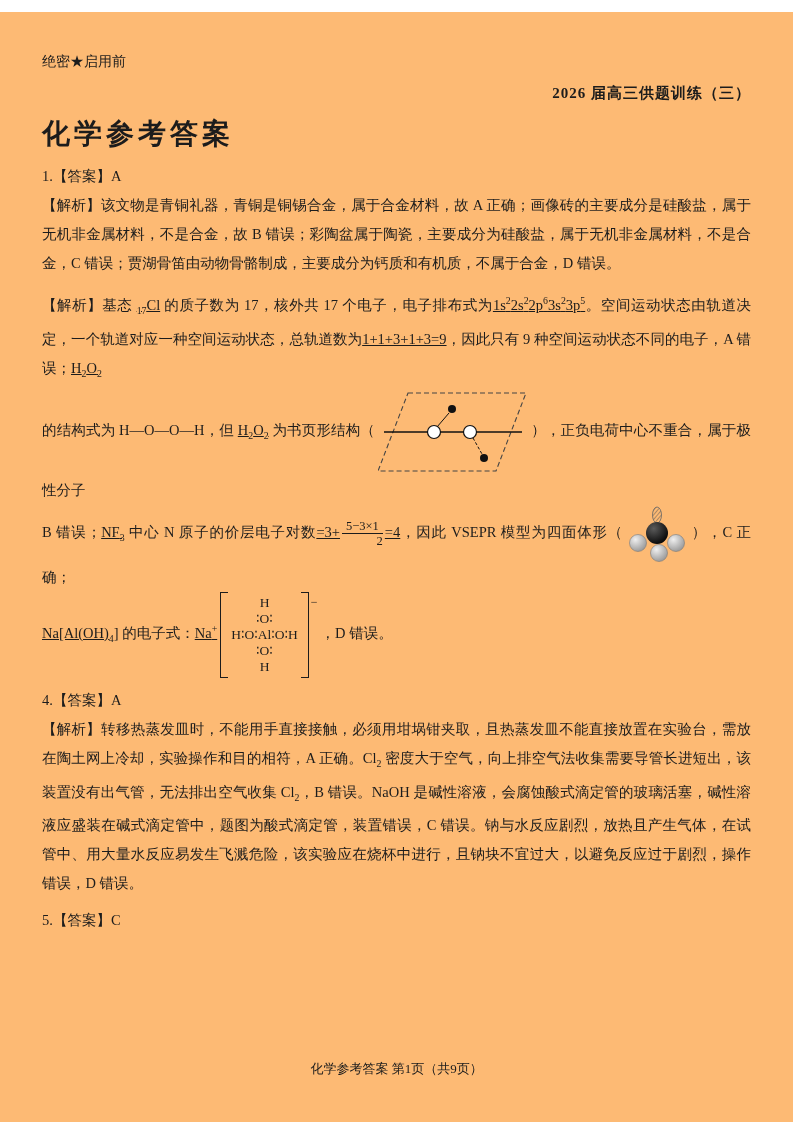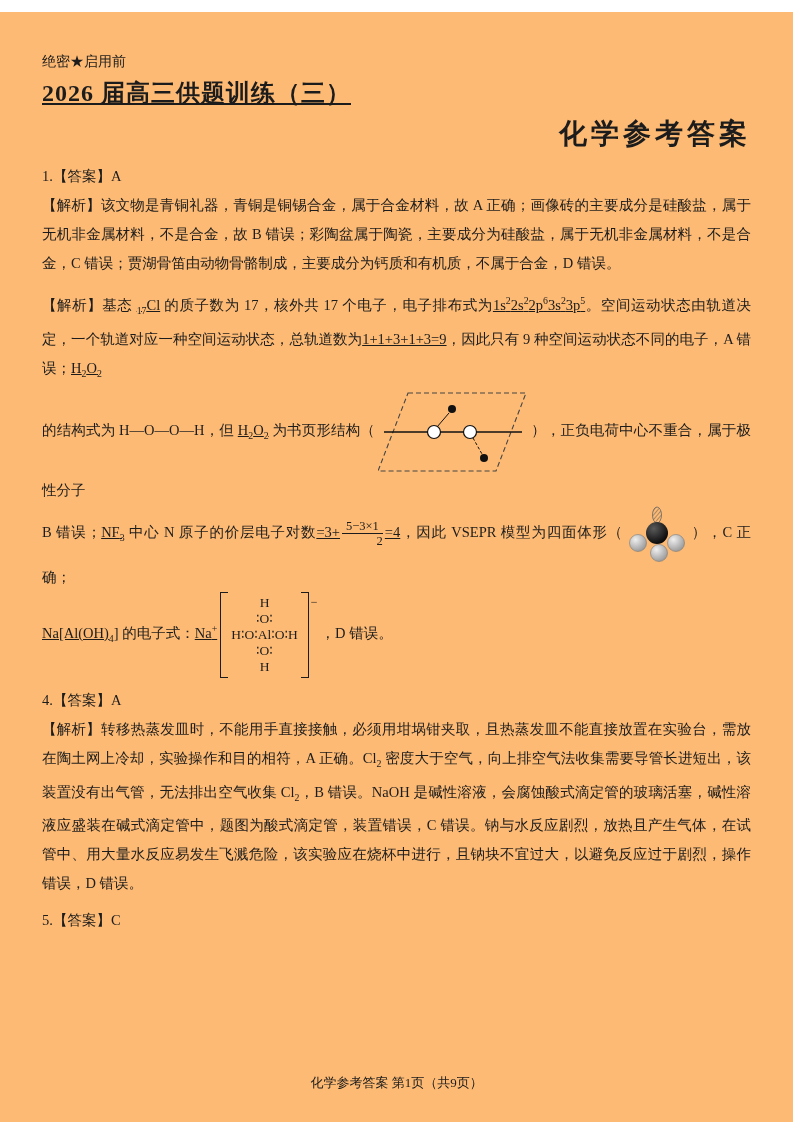--- a/index.html
+++ b/index.html
@@ -8,22 +8,22 @@
     position:relative;
     width:793px; height:1122px;
     margin:12px auto;
     background:#fdba74;
     padding:40px 42px 0 42px;
     font-family:"Liberation Serif","DejaVu Serif",serif;
     color:#1c1c1c;
     overflow:hidden;
   }
   .classification { font-size:14px; line-height:20px; }
-  .title { text-align:left; font-size:24px; font-weight:700; line-height:30px; margin-top:6px; letter-spacing:1px;text-decoration:underline; }
-  .subtitle { text-align:right; font-size:28px; font-weight:700; line-height:40px; margin-top:6px; letter-spacing:4px; }
+  .title { text-align:right; font-size:15px; font-weight:700; line-height:30px; margin-top:6px; letter-spacing:1px; }
+  .subtitle { text-align:left; font-size:28px; font-weight:700; line-height:40px; margin-top:6px; letter-spacing:4px; }
 
   .qa { margin-top:8px; }
   .answer-line { font-size:14.5px; line-height:29px; margin-top:4px; }
   .analysis { font-size:14.5px; line-height:29px; text-align:justify; }
   .analysis i { font-style:normal; font-family:"Liberation Serif",serif;text-decoration:underline; }
   sub, sup { font-size:0.68em; }
 
   .fig-line svg { vertical-align:middle; margin:0 3px; }
 
   
@@ -33,21 +33,21 @@
 
   
   .eformula { display:inline-flex; align-items:center; vertical-align:middle; margin:0 3px; }
   .ef-box { position:relative; display:inline-block; padding:3px 11px; }
   .ef-box::before, .ef-box::after { content:""; position:absolute; top:0; bottom:0; width:7px; border:1.6px solid #1c1c1c; }
   .ef-box::before { left:0; border-right:none; }
   .ef-box::after { right:0; border-left:none; }
   .ef-col { display:flex; flex-direction:column; align-items:center; font-size:13.5px; line-height:16px; font-family:"Liberation Serif",serif; }
   .ef-charge { align-self:flex-start; font-size:12px; margin-left:2px; transform:translateY(-4px); }
 
-  .footer { position:absolute; left:0; right:0; bottom:42px; text-align:center; font-size:13px; color:#1c1c1c; }
+  .footer { position:absolute; left:0; right:0; bottom:56px; text-align:center; font-size:13px; color:#1c1c1c; }
 </style>
 </head>
 <body>
 
 <div class="page">
 
   <div class="classification">绝密★启用前</div>
 
   <h1 class="title">2026 届高三供题训练（三）</h1>
   <h2 class="subtitle">化学参考答案</h2>

